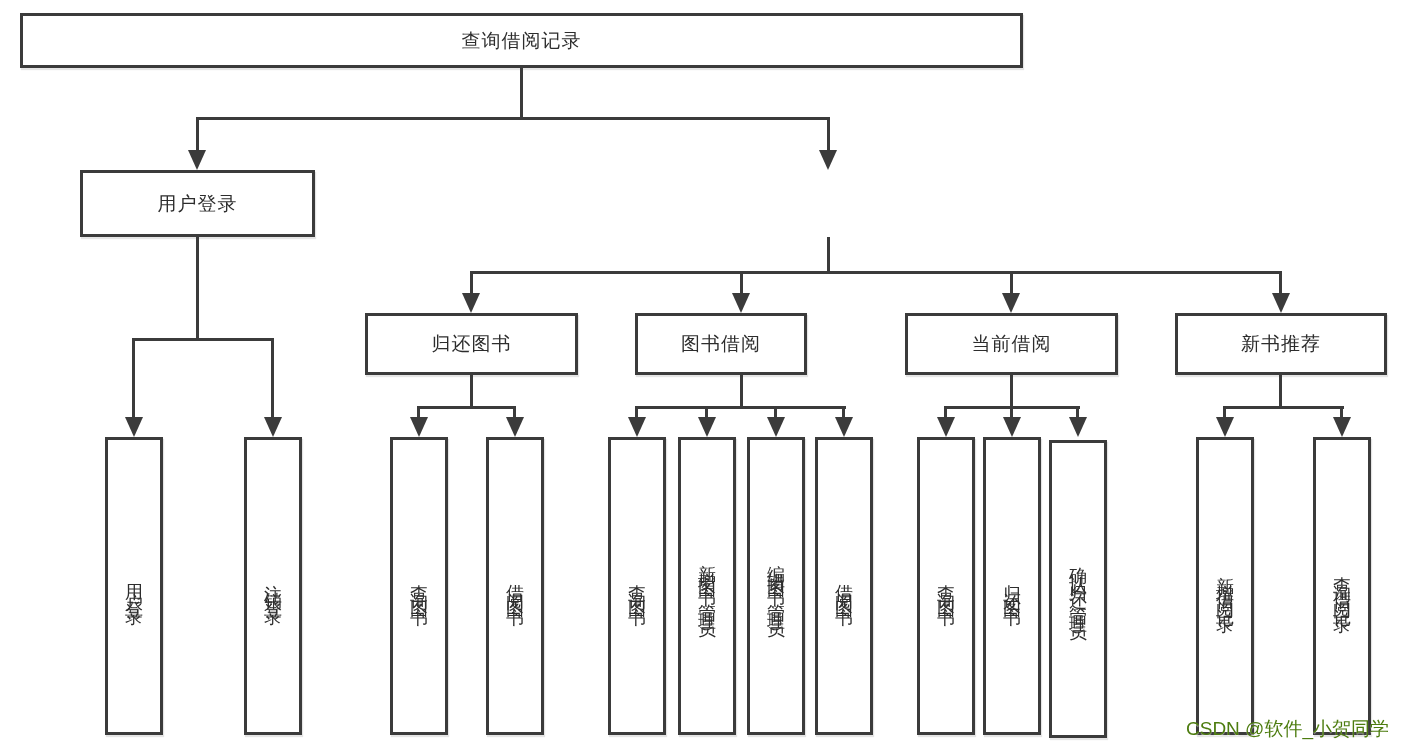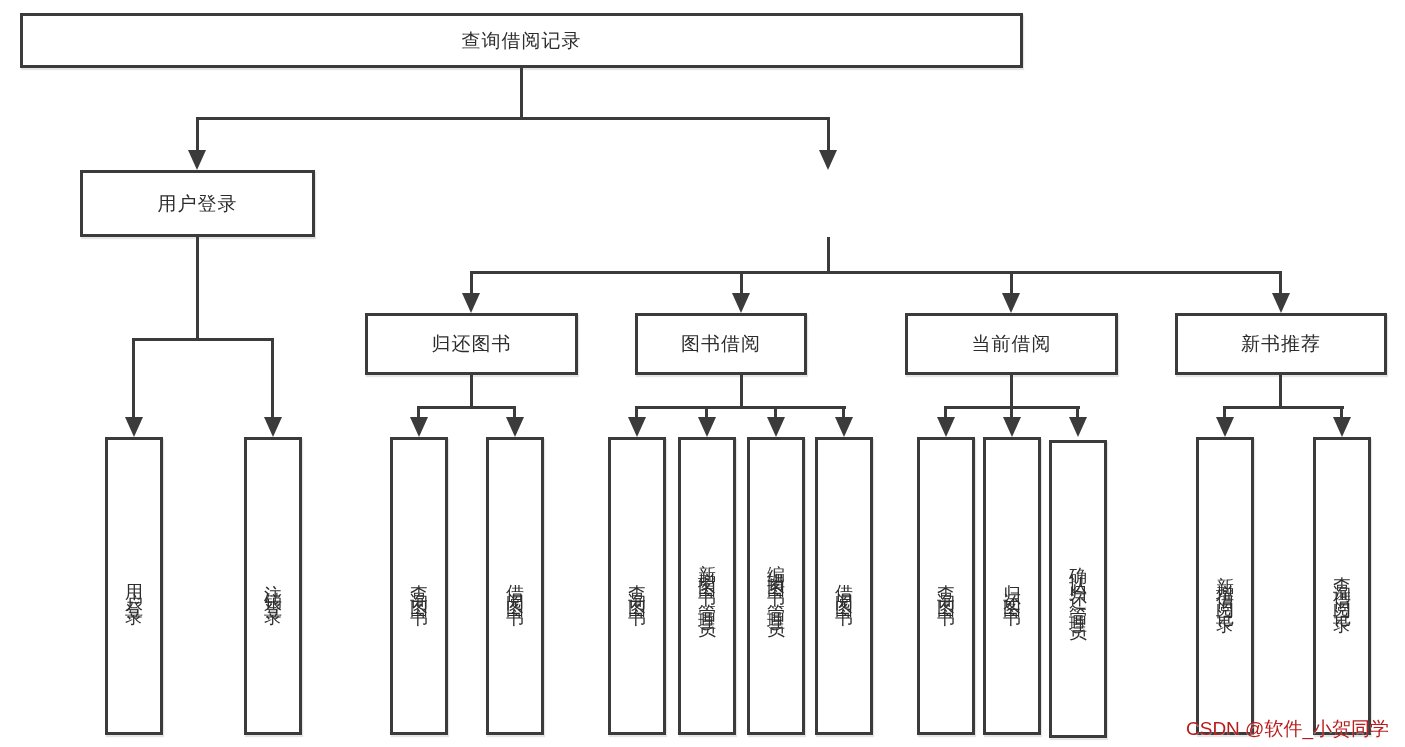--- a/index.html
+++ b/index.html
@@ -59,21 +59,21 @@
     height: 0;
     border-left: 9px solid transparent;
     border-right: 9px solid transparent;
     border-top: 20px solid #3b3b3b;
   }
   .watermark {
     position: absolute;
     left: 1186px;
     top: 716px;
     font-size: 19px;
-    color: #b91c1c;
+    color: #4d7c0f;
     white-space: nowrap;
     z-index: 5;
     text-shadow: 0 1px 1px rgba(255,255,255,0.6);
   }
 </style>
 </head>
 <body>
 
 <div id="stage">
 

